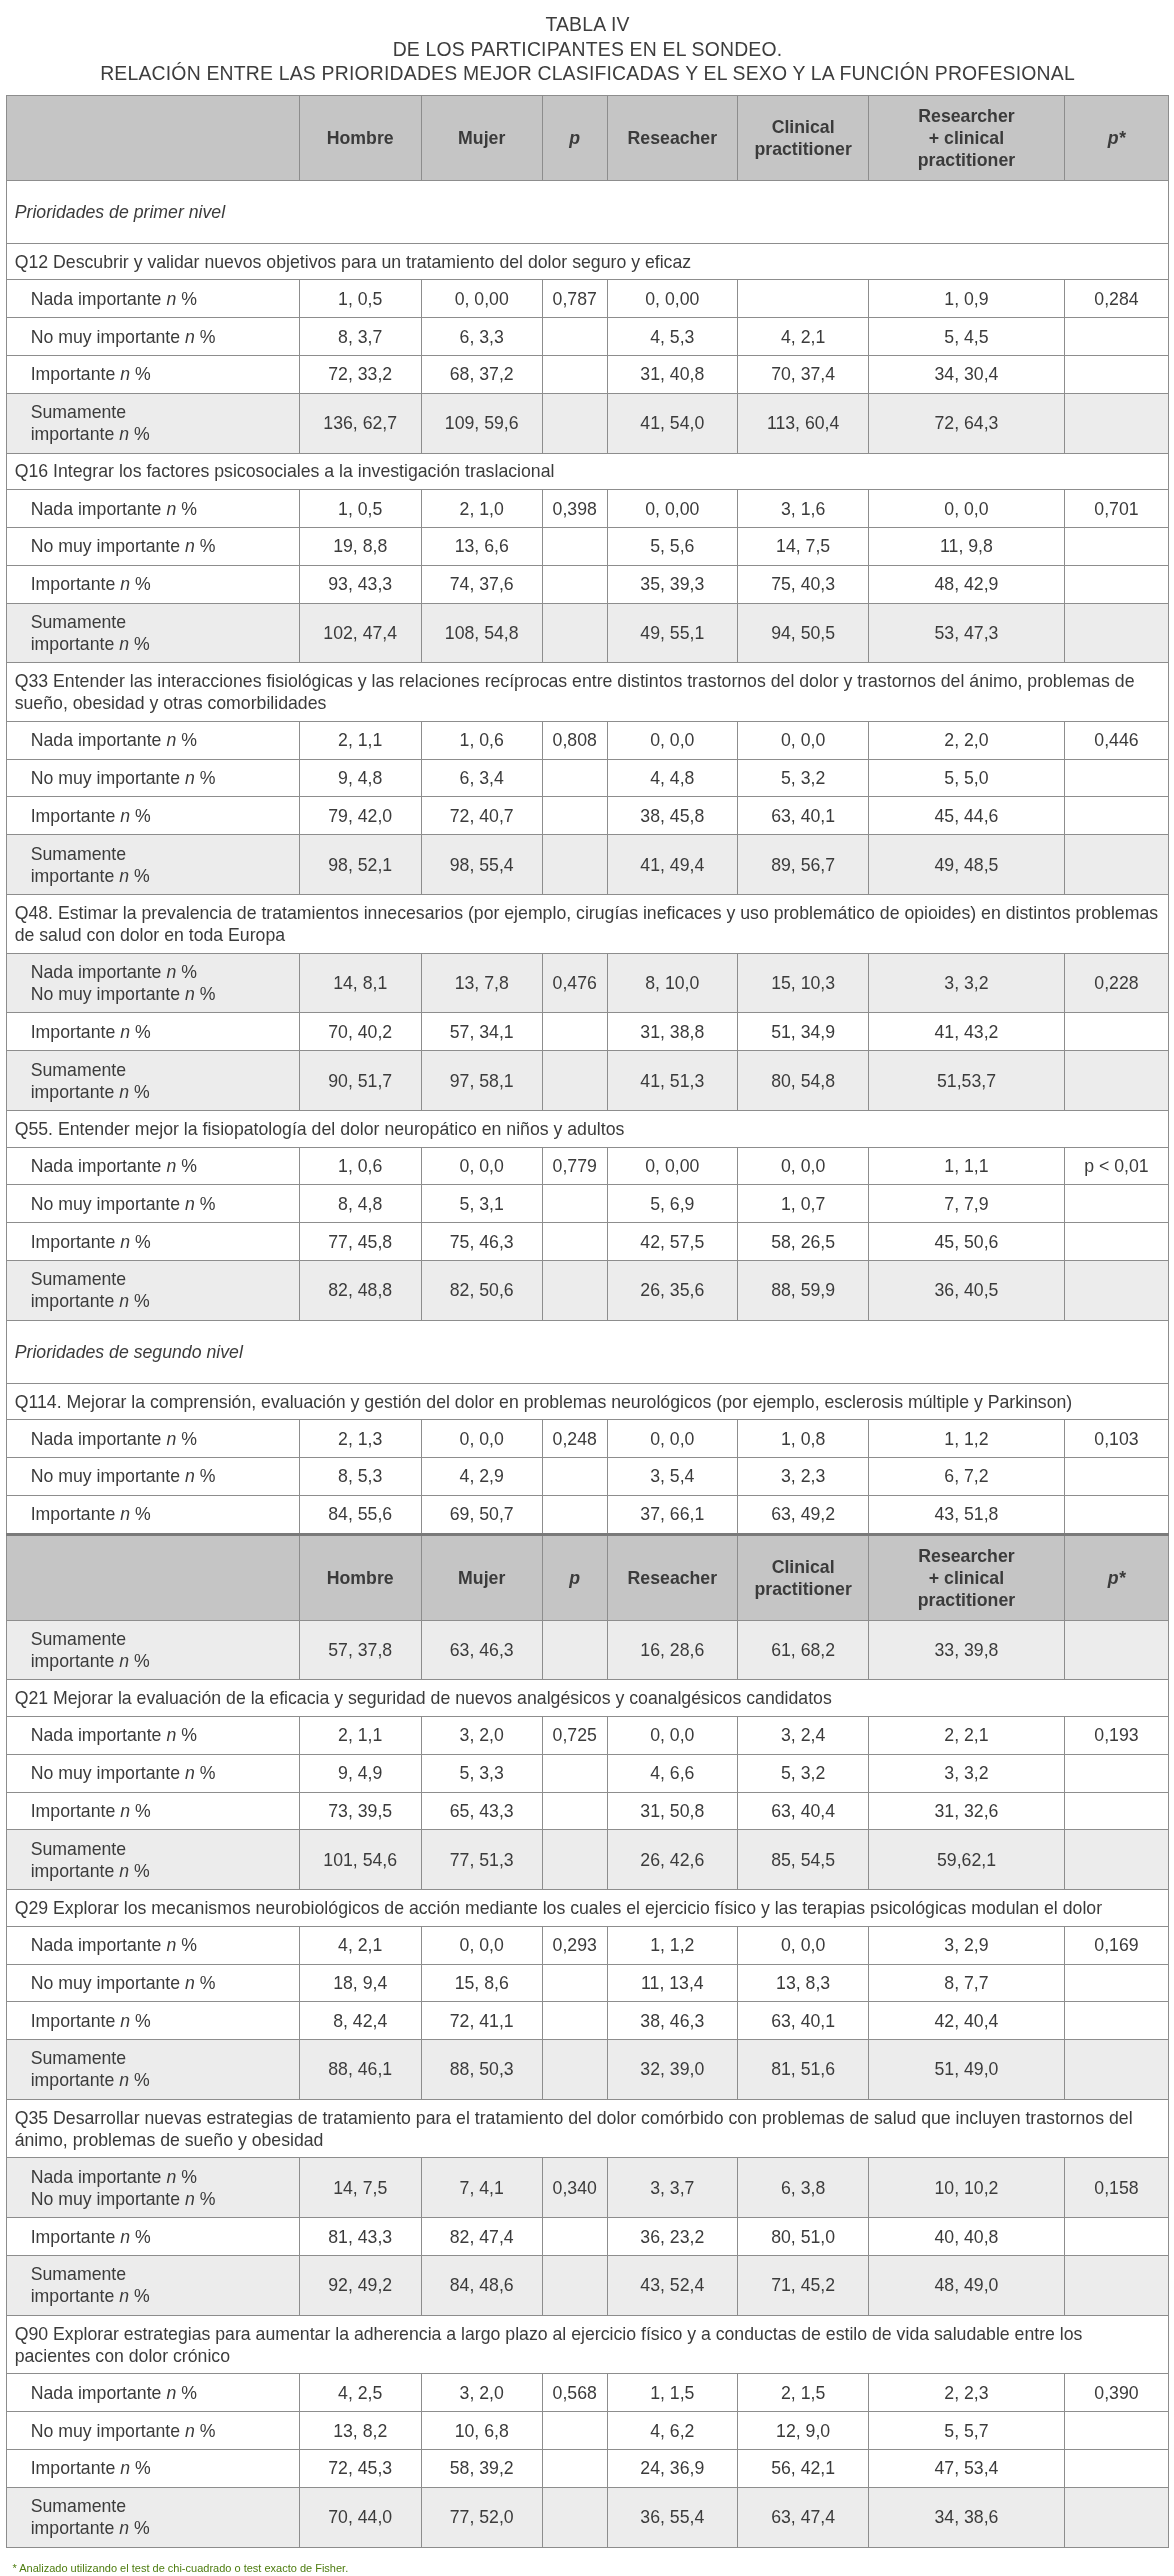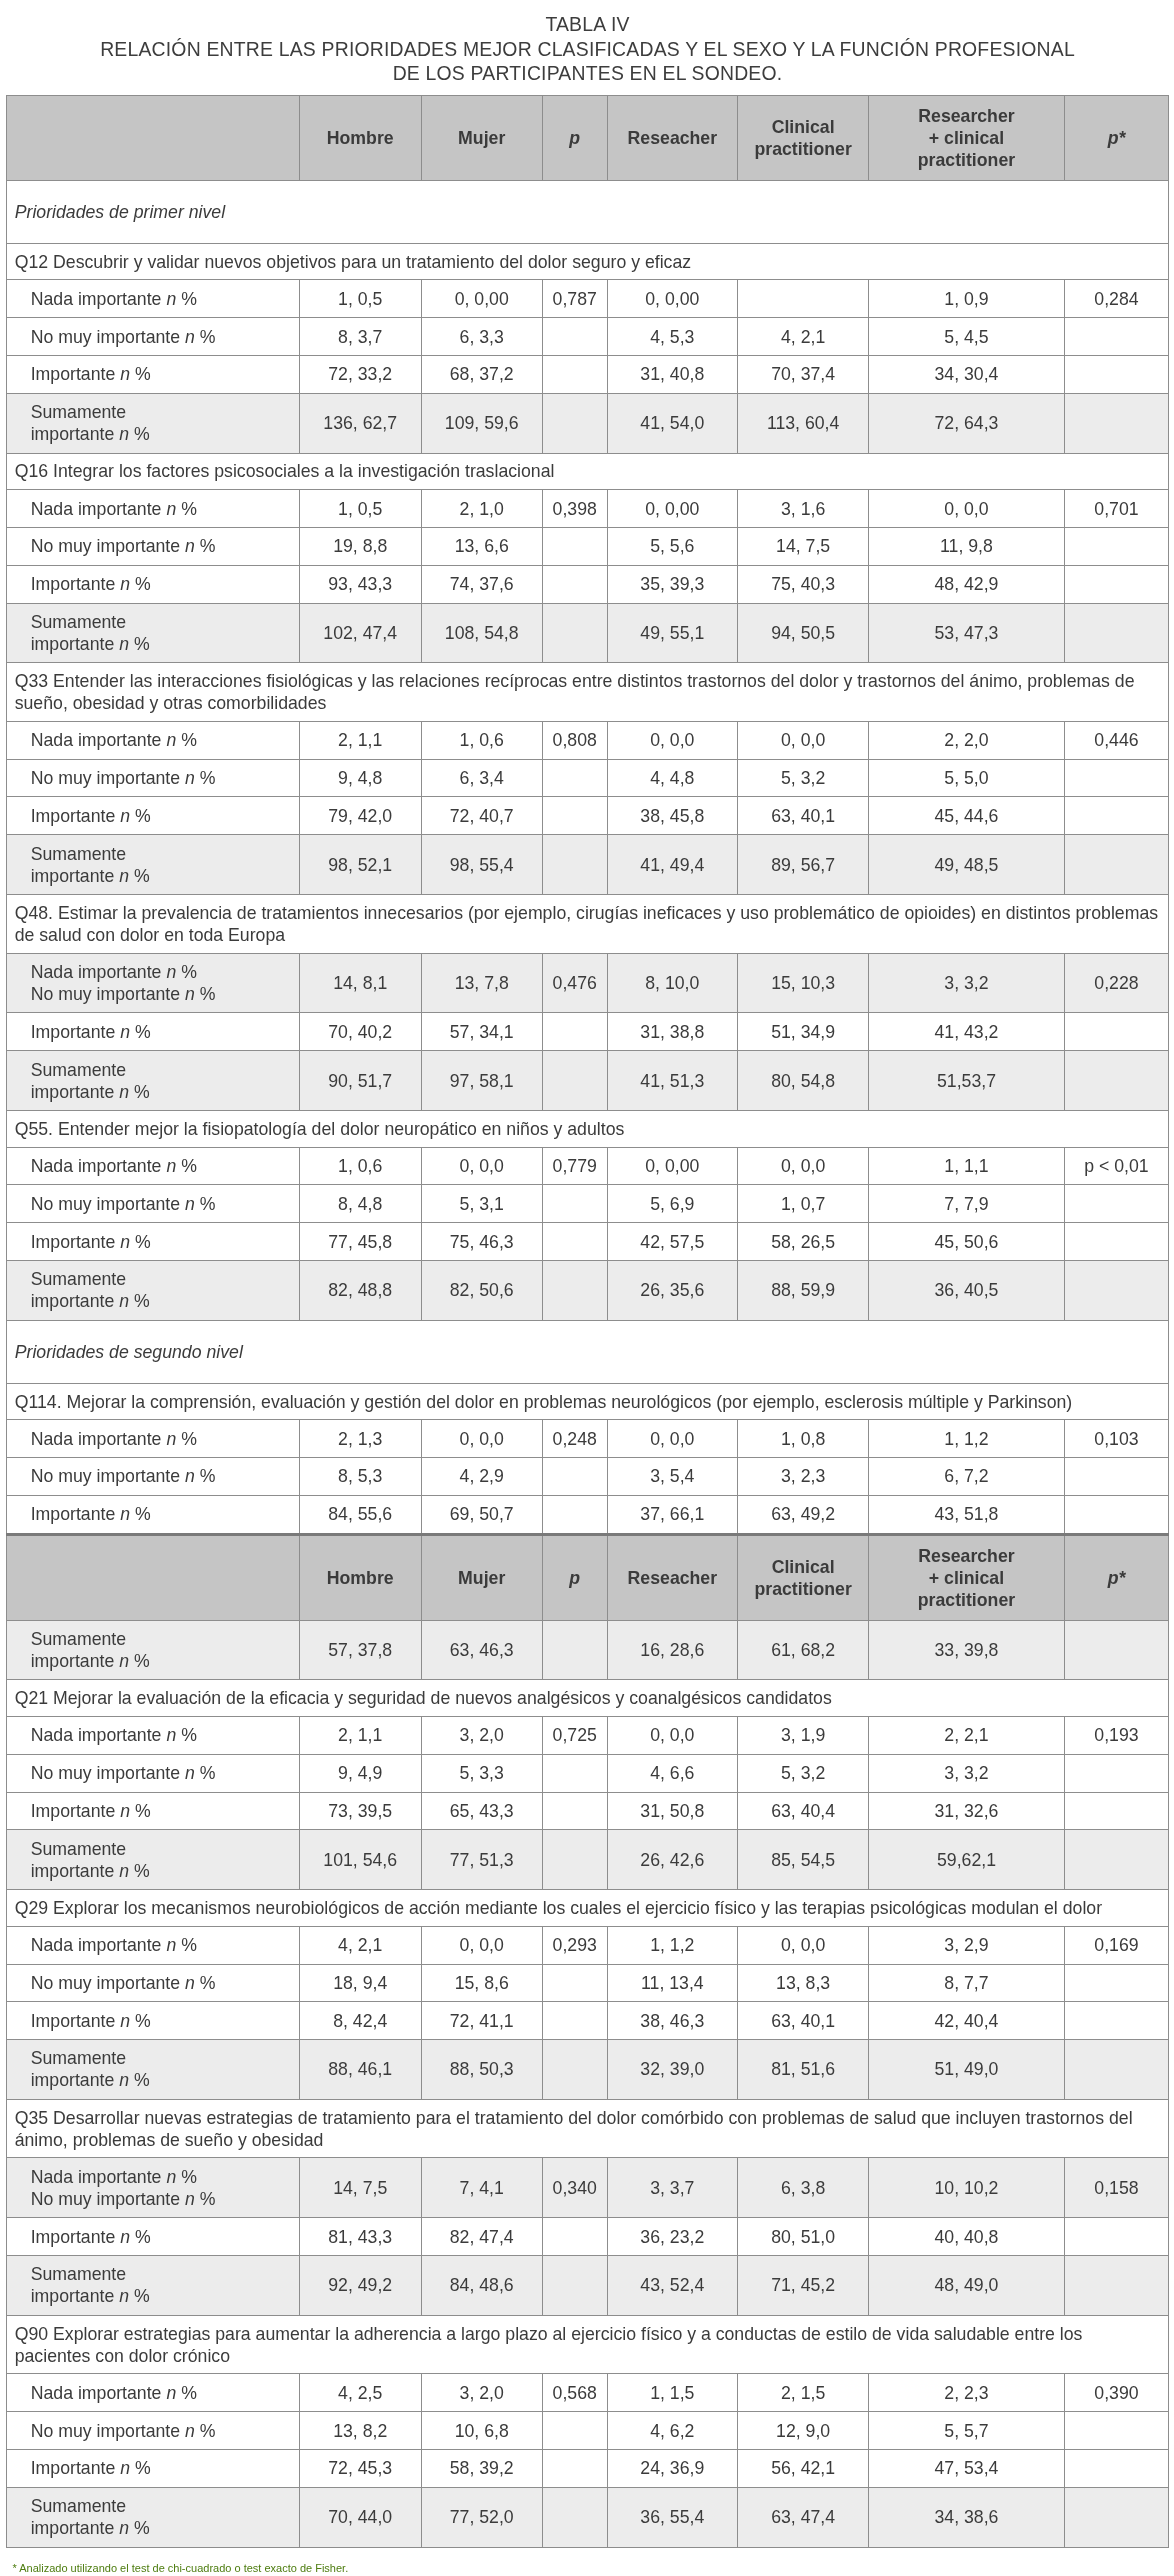--- a/index.html
+++ b/index.html
@@ -73,22 +73,22 @@
     color: #4d7c0f;
   }
 </style>
 </head>
 <body>
 
 <div class="page">
 
   <div class="title-block">
     <div>TABLA IV</div>
+    <div>DE LOS PARTICIPANTES EN EL SONDEO.</div>
     <div>RELACIÓN ENTRE LAS PRIORIDADES MEJOR CLASIFICADAS Y EL SEXO Y LA FUNCIÓN PROFESIONAL</div>
-    <div>DE LOS PARTICIPANTES EN EL SONDEO.</div>
   </div>
 
   <table class="priorities">
     <colgroup>
       <col style="width:25.2%">
       <col style="width:10.5%">
       <col style="width:10.4%">
       <col style="width:5.6%">
       <col style="width:11.2%">
       <col style="width:11.3%">
@@ -372,21 +372,21 @@
         </tr>
         <tr>
           <td colspan="8" class="question">Q21 Mejorar la evaluación de la eficacia y seguridad de nuevos analgésicos y coanalgésicos candidatos</td>
         </tr>
         <tr>
           <td class="label">Nada importante <i>n</i> %</td>
           <td class="val">2, 1,1</td>
           <td class="val">3, 2,0</td>
           <td class="val">0,725</td>
           <td class="val">0, 0,0</td>
-          <td class="val">3, 1,9</td>
+          <td class="val">3, 2,4</td>
           <td class="val">2, 2,1</td>
           <td class="val">0,193</td>
         </tr>
         <tr>
           <td class="label">No muy importante <i>n</i> %</td>
           <td class="val">9, 4,9</td>
           <td class="val">5, 3,3</td>
           <td class="val"></td>
           <td class="val">4, 6,6</td>
           <td class="val">5, 3,2</td>

